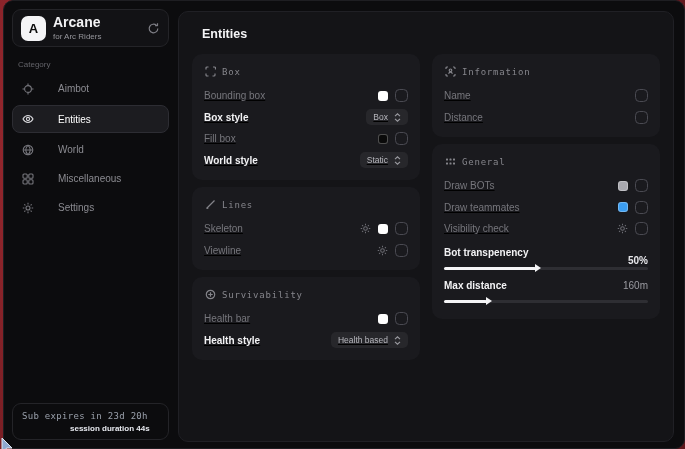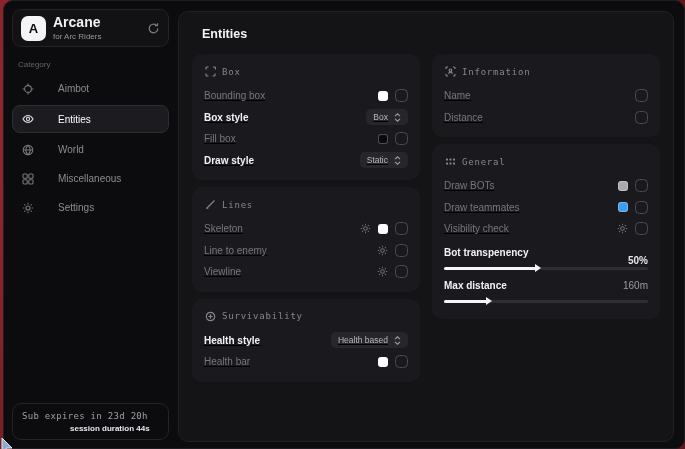--- a/index.html
+++ b/index.html
@@ -182,21 +182,21 @@
               </span>
             </div>
             <div class="row">
               <span class="lbl">Fill box</span>
               <span class="ctrls">
                 <span class="swatch" style="background: rgb(10, 10, 10);"></span>
                 <span class="chk"></span>
               </span>
             </div>
             <div class="row">
-              <span class="lbl bright">Draw style</span>
+              <span class="lbl bright">World style</span>
               <span class="ctrls">
                 <button class="dd">
                   <span>Static</span>
                   <span class="dd-ic">
                     <svg width="7" height="9" viewBox="0 0 7 9" fill="none" stroke="currentColor" stroke-width="1.1">
                         <path d="M1 3.2 3.5 0.8 6 3.2M1 5.8 3.5 8.2 6 5.8"></path>
                       </svg>
                   </span>
                 </button>
               </span>
@@ -219,75 +219,63 @@
                   <svg width="11" height="11" viewBox="0 0 12 12" fill="none" stroke="currentColor" stroke-width="1.1">
                       <circle cx="6" cy="6" r="2"></circle>
                       <path d="M6 0.8v1.6M6 9.6v1.6M0.8 6h1.6M9.6 6h1.6M2.3 2.3l1.1 1.1M8.6 8.6l1.1 1.1M9.7 2.3 8.6 3.4M3.4 8.6 2.3 9.7"></path>
                     </svg>
                 </span>
                 <span class="swatch" style="background: rgb(255, 255, 255);"></span>
                 <span class="chk"></span>
               </span>
             </div>
             <div class="row">
-              <span class="lbl">Line to enemy</span>
+              <span class="lbl">Viewline</span>
               <span class="ctrls">
                 <span class="gearbtn">
                   <svg width="11" height="11" viewBox="0 0 12 12" fill="none" stroke="currentColor" stroke-width="1.1">
                       <circle cx="6" cy="6" r="2"></circle>
                       <path d="M6 0.8v1.6M6 9.6v1.6M0.8 6h1.6M9.6 6h1.6M2.3 2.3l1.1 1.1M8.6 8.6l1.1 1.1M9.7 2.3 8.6 3.4M3.4 8.6 2.3 9.7"></path>
                     </svg>
                 </span>
                 <span class="chk"></span>
               </span>
             </div>
-            <div class="row">
-              <span class="lbl">Viewline</span>
-              <span class="ctrls">
-                <span class="gearbtn">
-                  <svg width="11" height="11" viewBox="0 0 12 12" fill="none" stroke="currentColor" stroke-width="1.1">
-                      <circle cx="6" cy="6" r="2"></circle>
-                      <path d="M6 0.8v1.6M6 9.6v1.6M0.8 6h1.6M9.6 6h1.6M2.3 2.3l1.1 1.1M8.6 8.6l1.1 1.1M9.7 2.3 8.6 3.4M3.4 8.6 2.3 9.7"></path>
-                    </svg>
-                </span>
-                <span class="chk"></span>
-              </span>
-            </div>
           </section>
 
           <section class="card">
             <div class="card-hd">
               <span class="hd-ic">
                 <svg width="11" height="11" viewBox="0 0 11 11" fill="none" stroke="currentColor" stroke-width="1.2">
                   <circle cx="5.5" cy="5.5" r="4.2"></circle>
                     <path d="M5.5 3.3v4.4M3.3 5.5h4.4"></path>
                 </svg>
               </span>
               <span class="hd-lbl">Survivability</span>
+            </div>
+            <div class="row">
+              <span class="lbl">Health bar</span>
+              <span class="ctrls">
+                <span class="swatch" style="background: rgb(255, 255, 255);"></span>
+                <span class="chk"></span>
+              </span>
             </div>
             <div class="row">
               <span class="lbl bright">Health style</span>
               <span class="ctrls">
                 <button class="dd">
                   <span>Health based</span>
                   <span class="dd-ic">
                     <svg width="7" height="9" viewBox="0 0 7 9" fill="none" stroke="currentColor" stroke-width="1.1">
                         <path d="M1 3.2 3.5 0.8 6 3.2M1 5.8 3.5 8.2 6 5.8"></path>
                       </svg>
                   </span>
                 </button>
               </span>
             </div>
-            <div class="row">
-              <span class="lbl">Health bar</span>
-              <span class="ctrls">
-                <span class="swatch" style="background: rgb(255, 255, 255);"></span>
-                <span class="chk"></span>
-              </span>
-            </div>
           </section>
         </div>
 
         <div class="col">
 
           <section class="card">
             <div class="card-hd">
               <span class="hd-ic">
                 <svg width="11" height="11" viewBox="0 0 11 11" fill="none" stroke="currentColor" stroke-width="1.2">
                   <path d="M1 3V2a1 1 0 0 1 1-1h1M8 1h1a1 1 0 0 1 1 1v1M10 8v1a1 1 0 0 1-1 1H8M3 10H2a1 1 0 0 1-1-1V8"></path>

